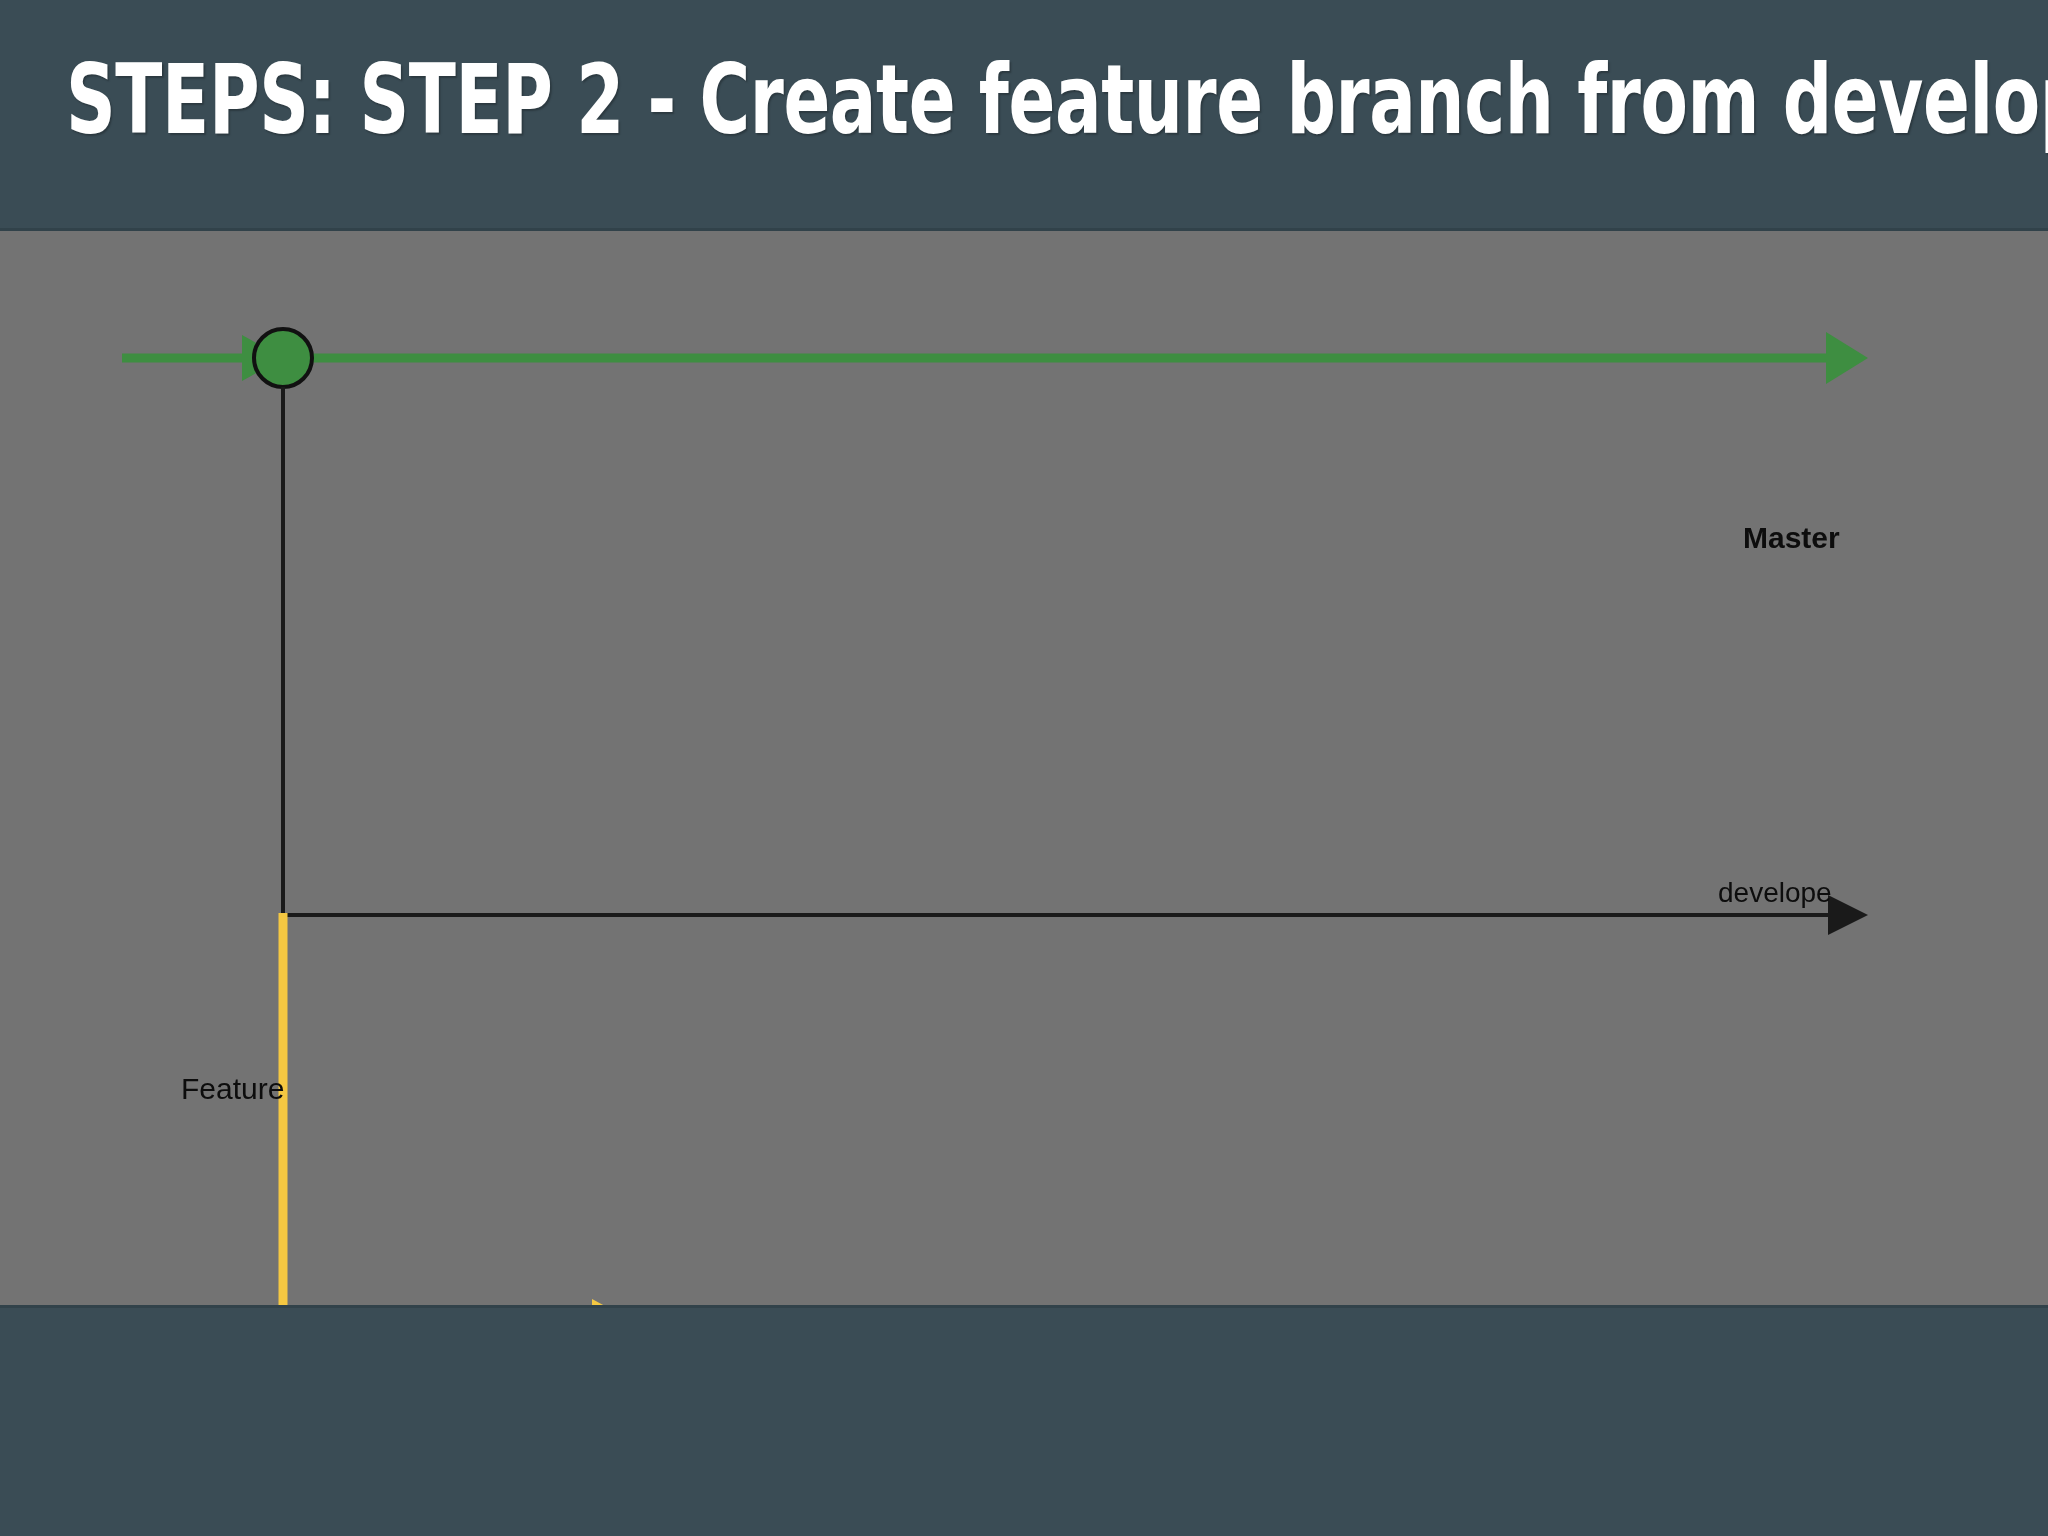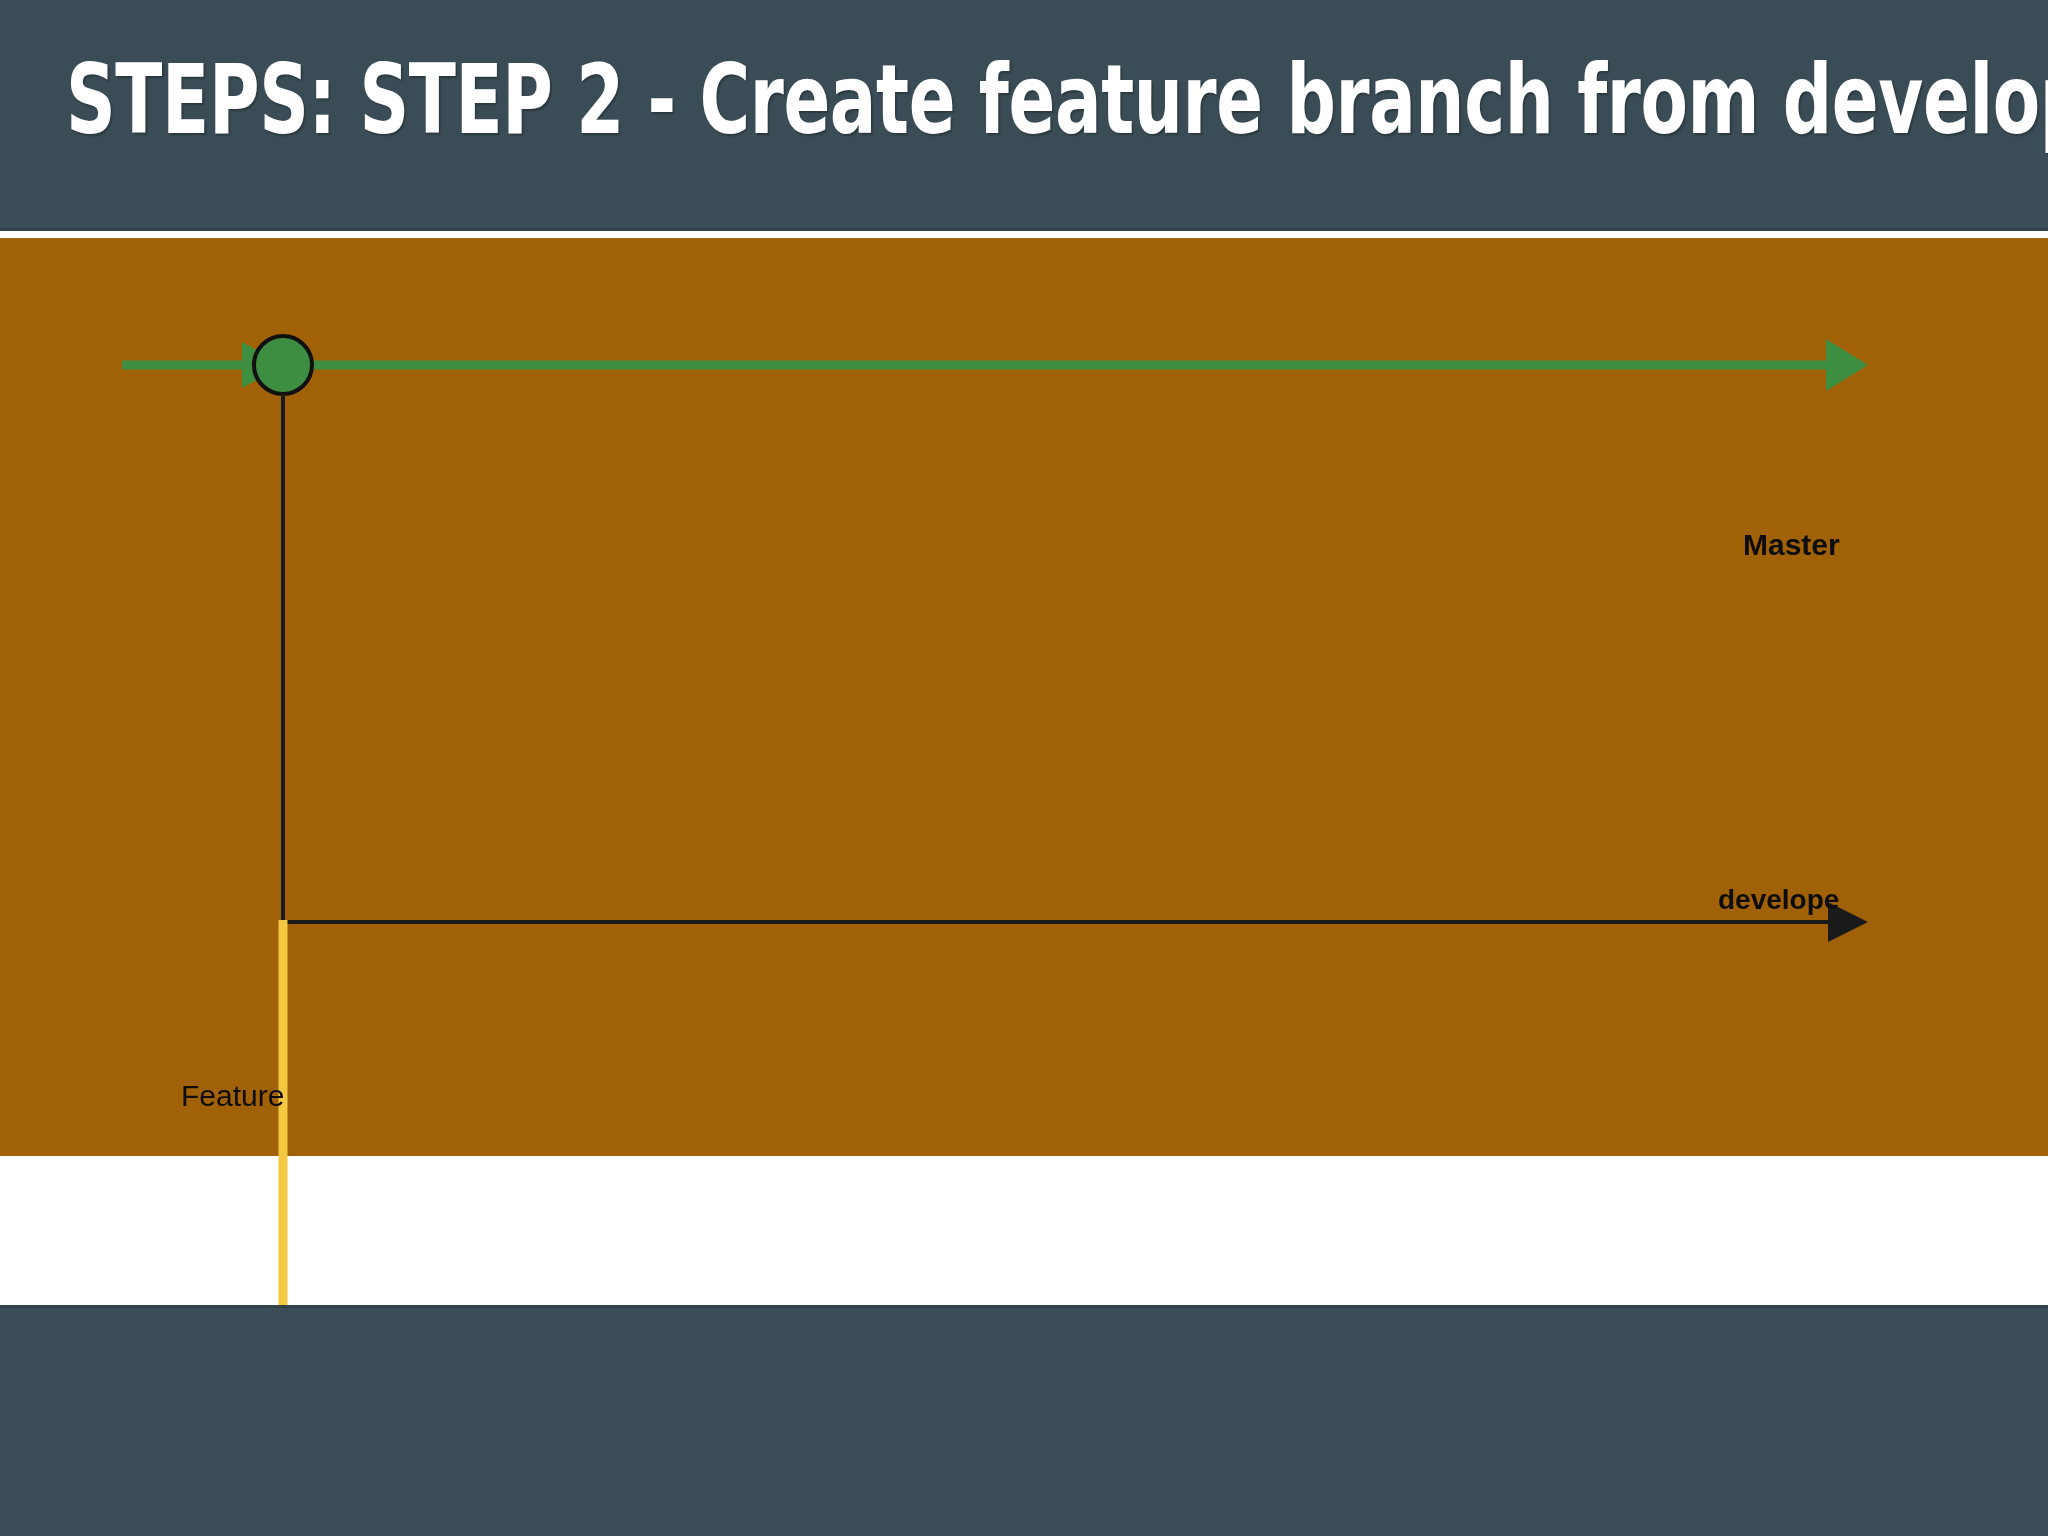--- a/index.html
+++ b/index.html
@@ -60,24 +60,24 @@
     height: 231px;
     background: #3a4c55;
     box-sizing: border-box;
     border-top: 3px solid #31424a;
   }
 
   
   #diagram {
     position: absolute;
     left: 0;
-    top: 238px;
+    top: 231px;
     width: 2048px;
-    height: 918px;
-    background: #a16207;
+    height: 1074px;
+    background: #737373;
   }
   #diagram-svg {
     position: absolute;
     left: 0; top: 0;
     width: 2048px;
     height: 1074px;
     display: block;
   }
 
   .branch-label {
@@ -88,21 +88,21 @@
   #label-master {
     left: 1743px;
     top: 290px;
     font-size: 30px;
     font-weight: bold;
   }
   #label-develop {
     left: 1718px;
     top: 646px;
     font-size: 28px;
-    font-weight: bold;
+    font-weight: normal;
   }
   #label-feature {
     left: 150px;
     top: 841px;
     font-size: 30px;
     font-weight: normal;
     margin-left: 31px;
   }
 </style>
 </head>

